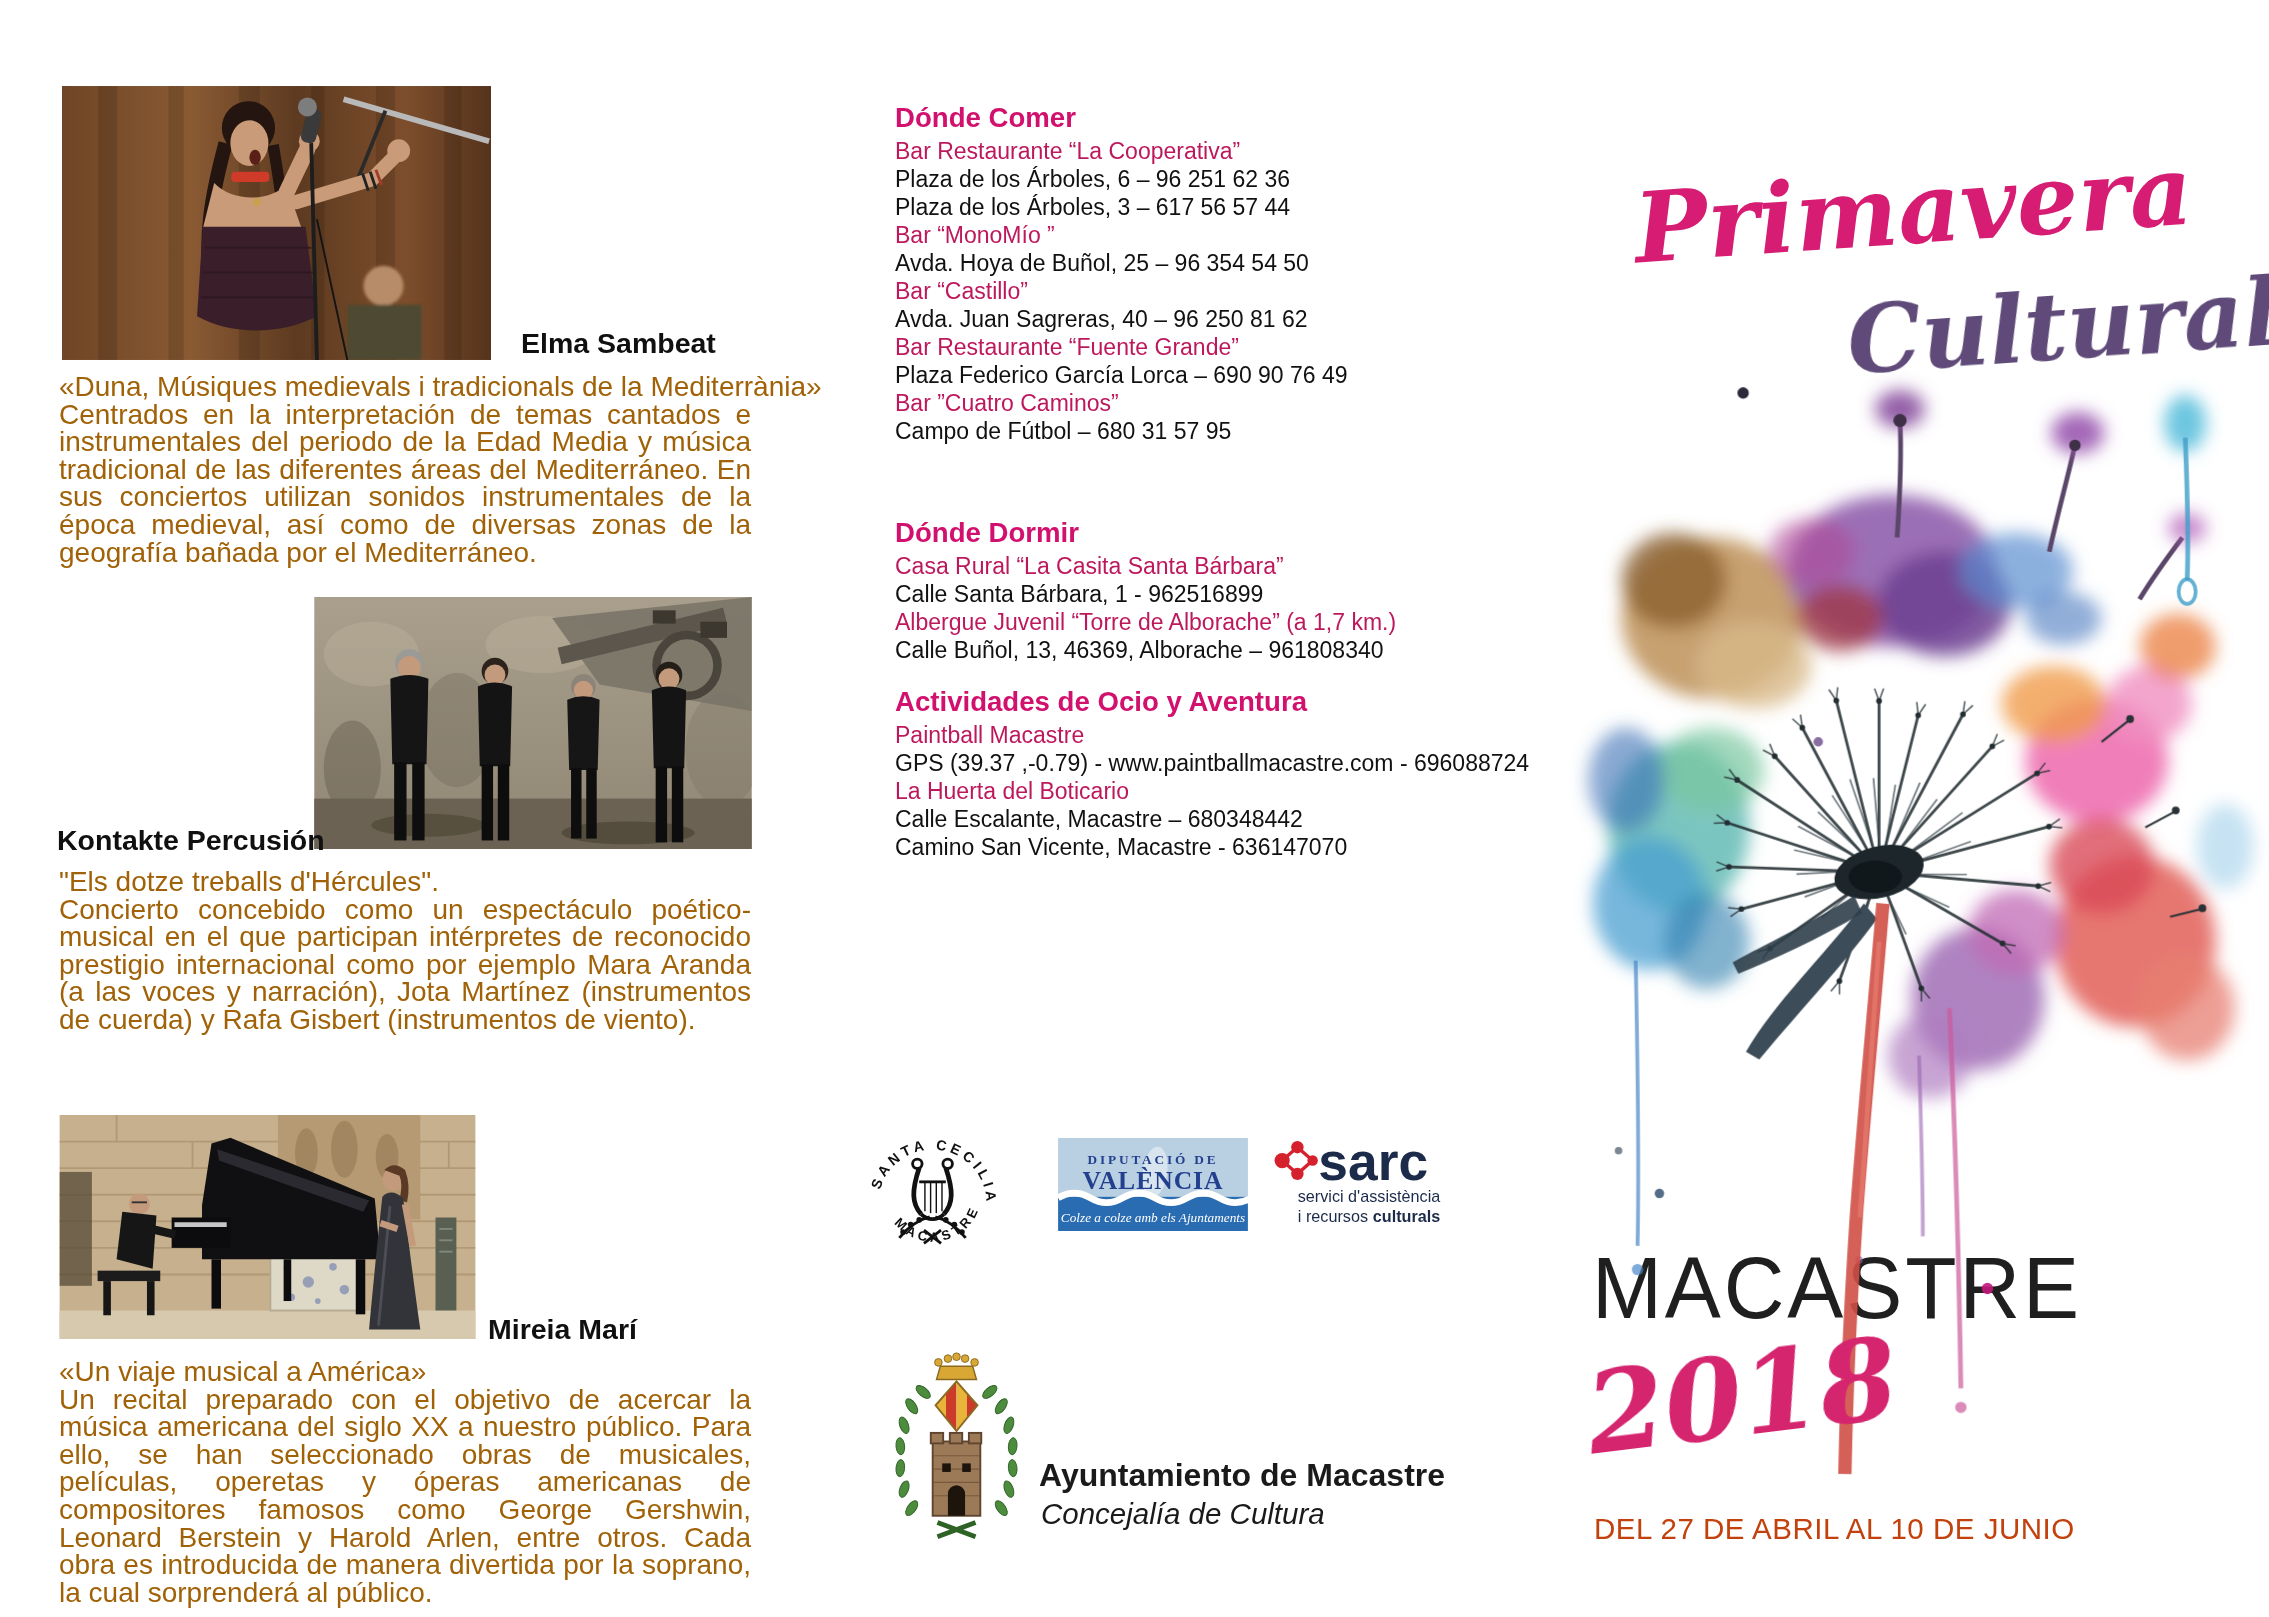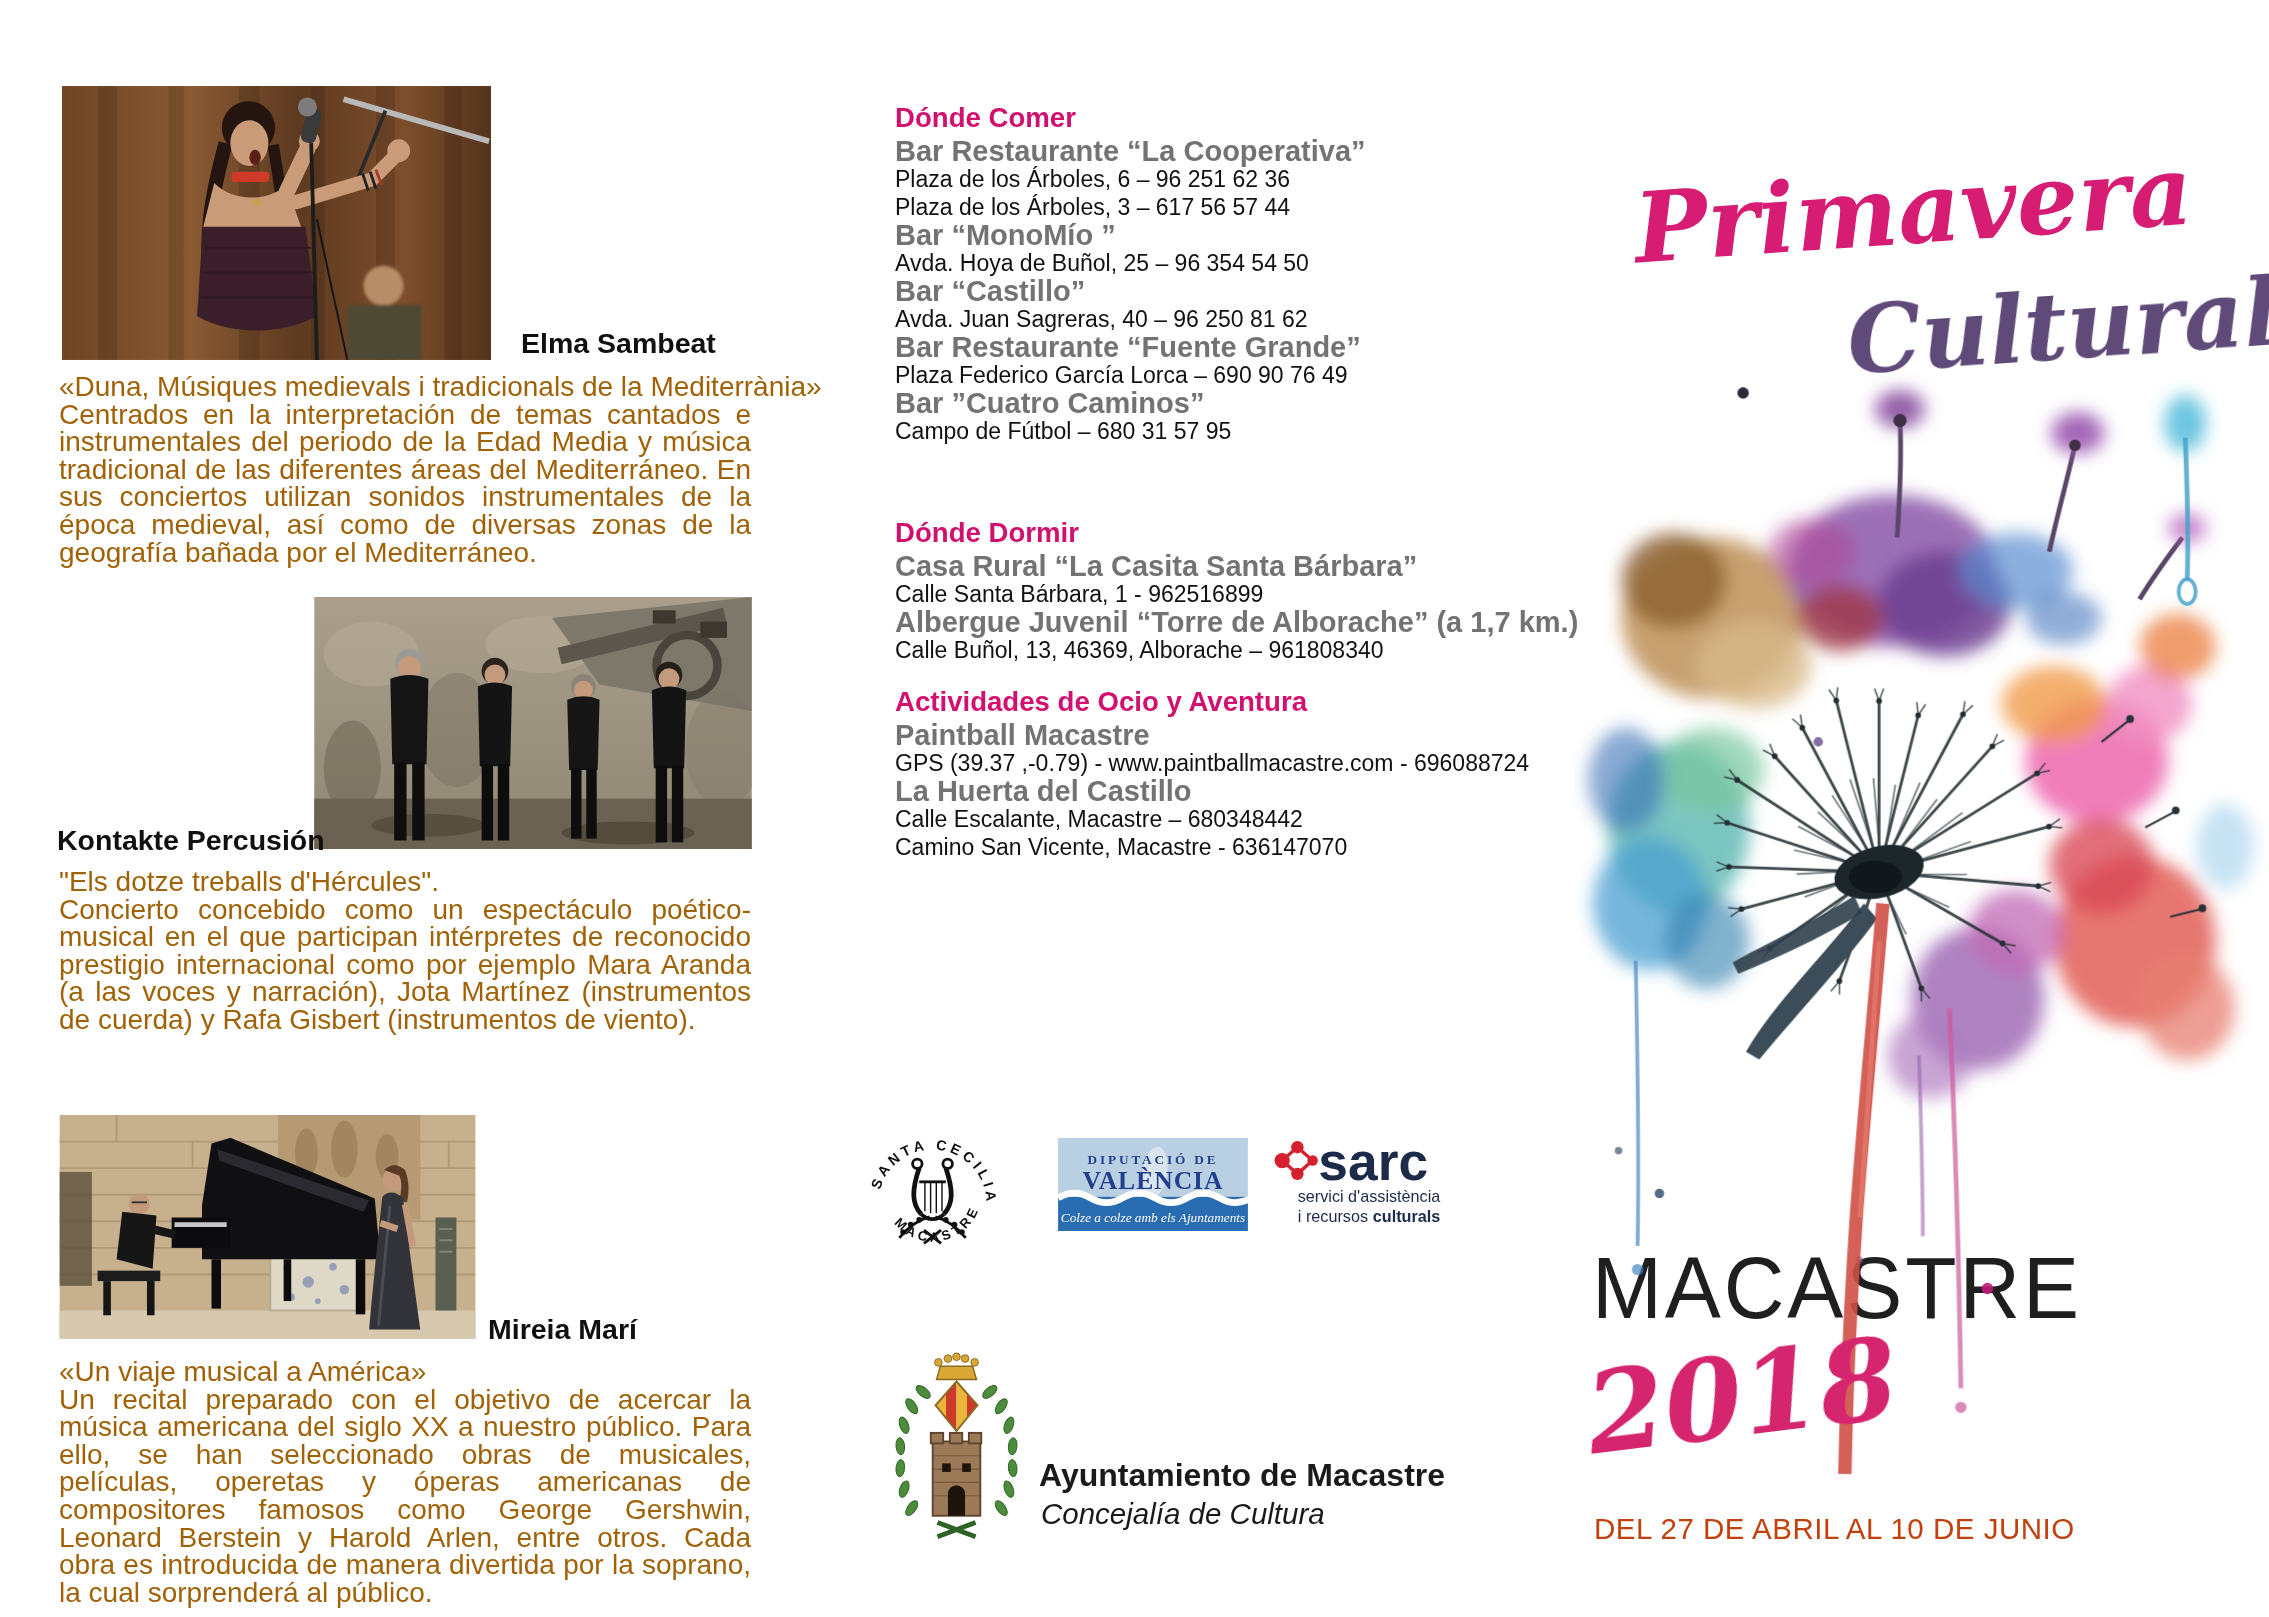--- a/index.html
+++ b/index.html
@@ -5,21 +5,21 @@
   html,body{margin:0;padding:0;background:#ffffff;}
   .page{position:relative;width:2269px;height:1618px;background:#ffffff;overflow:hidden;
         font-family:"Liberation Sans",sans-serif;}
   .photo{position:absolute;display:block;}
   .artist-label{position:absolute;font-weight:bold;color:#101010;font-size:28.5px;white-space:nowrap;}
   .para{position:absolute;color:#a16207;font-size:28px;line-height:27.6px;}
   .para .quote{white-space:nowrap;}
   .para .ptext{text-align:justify;}
   .mid-section{position:absolute;left:851px;width:704px;margin-left:44px;}
   .mid-heading{color:#d2106e;font-weight:bold;font-size:27.6px;line-height:34px;margin-bottom:1.9px;white-space:nowrap;}
-  .ename{font-weight:bold;color:#737373;font-size:29px;line-height:28px;white-space:nowrap;}
+  .ename{font-weight:normal;color:#be185d;font-size:23px;line-height:28px;white-space:nowrap;}
   .edetail{color:#111;font-size:23px;line-height:28px;white-space:nowrap;}
   .script-title{position:absolute;font-family:"DejaVu Serif",serif;font-style:italic;font-weight:bold;
         white-space:nowrap;z-index:3;}
   #t-primavera{left:1634px;top:152px;font-size:97px;color:#d61d73;transform:rotate(-4deg);}
   #t-cultural{left:1847px;top:272px;font-size:93px;color:#5f4a79;transform:rotate(-4deg);}
   #t-year{left:1586px;top:1330px;font-size:112px;color:#d6256f;transform:rotate(-7deg);z-index:3;position:absolute;
         font-family:"DejaVu Serif",serif;font-style:italic;font-weight:bold;white-space:nowrap;}
   #t-town{position:absolute;left:1592px;top:1238px;font-size:84px;letter-spacing:2.9px;color:#1f1f1f;
         font-weight:normal;transform:scaleY(1.04);transform-origin:left top;white-space:nowrap;}
   #t-dates{position:absolute;left:1594px;top:1512px;font-size:29.5px;color:#c2410c;letter-spacing:0.5px;white-space:nowrap;}
@@ -236,21 +236,21 @@
     <div class="ename">Casa Rural “La Casita Santa Bárbara”</div>
     <div class="edetail">Calle Santa Bárbara, 1 - 962516899</div>
     <div class="ename">Albergue Juvenil “Torre de Alborache” (a 1,7 km.)</div>
     <div class="edetail">Calle Buñol, 13, 46369, Alborache – 961808340</div>
   </div>
 
   <div class="mid-section" style="top:685px">
     <div class="mid-heading">Actividades de Ocio y Aventura</div>
     <div class="ename">Paintball Macastre</div>
     <div class="edetail">GPS (39.37 ,-0.79) - www.paintballmacastre.com - 696088724</div>
-    <div class="ename">La Huerta del Castillo</div>
+    <div class="ename">La Huerta del Boticario</div>
     <div class="edetail">Calle Escalante, Macastre – 680348442</div>
     <div class="edetail">Camino San Vicente, Macastre - 636147070</div>
   </div>
 
   <svg class="photo" style="left:861px;top:1124px" width="143" height="147" viewBox="0 0 150 155">
     <defs>
       <path id="sealTop" d="M18,84 A57,57 0 1 1 132,84"></path>
       <path id="sealBot" d="M27,92 A52,52 0 0 0 123,92"></path>
     </defs>
     <text font-size="15" font-weight="bold" letter-spacing="4" fill="#111">

